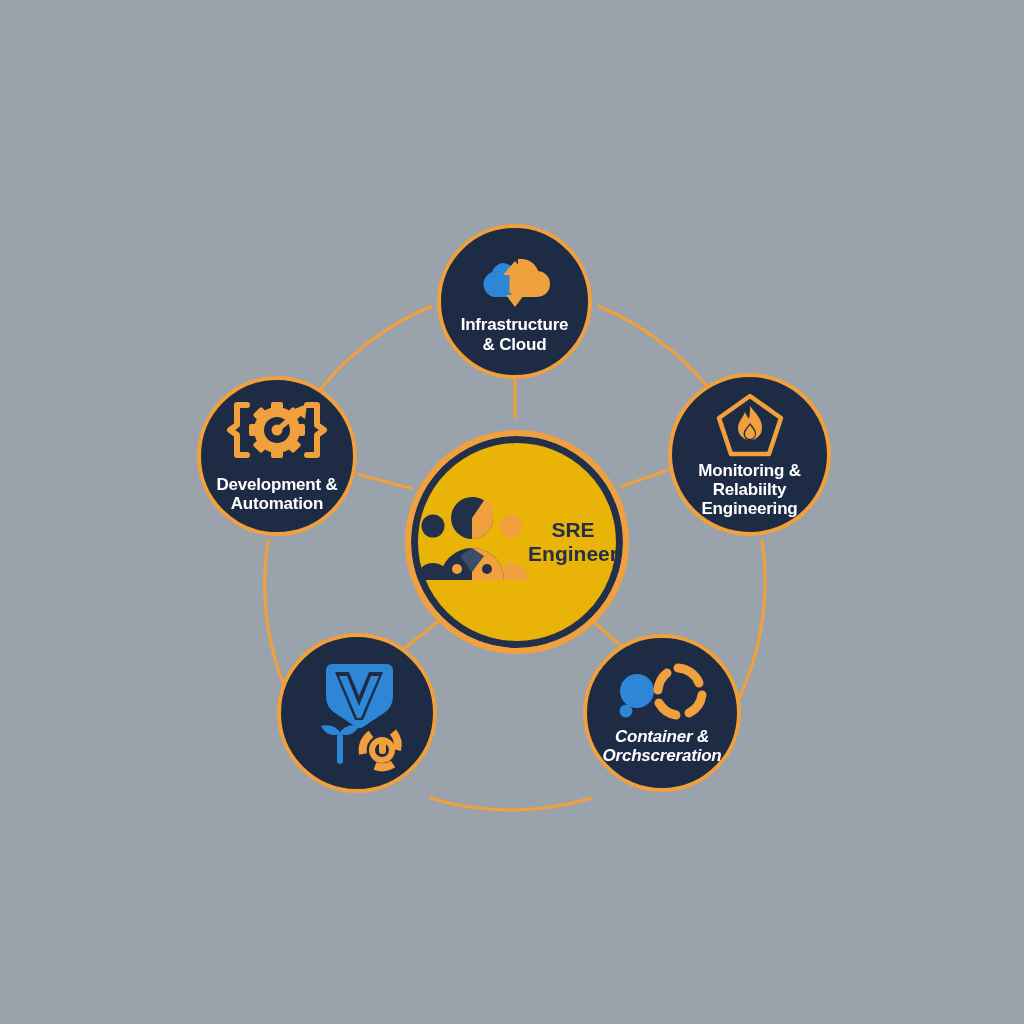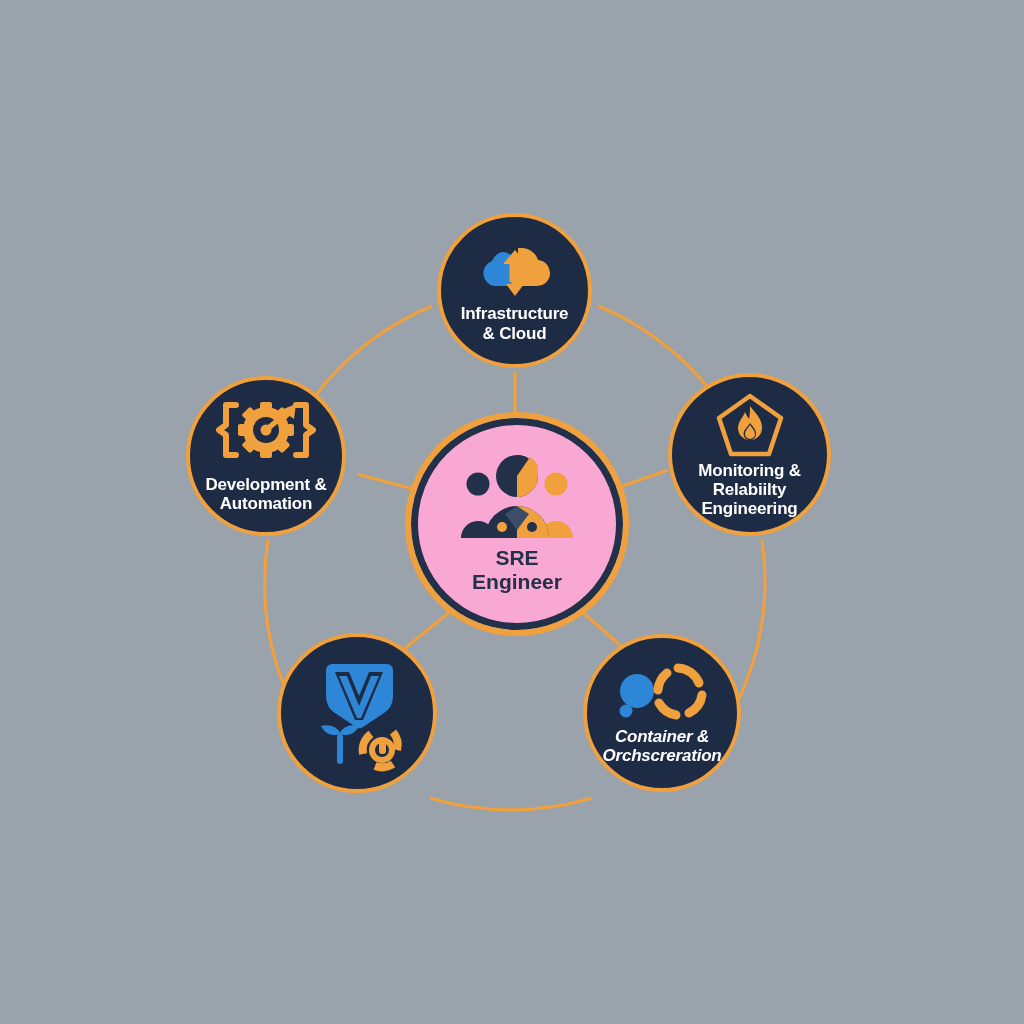--- a/index.html
+++ b/index.html
@@ -50,61 +50,61 @@
     text-align: center;
     font-weight: bold;
     font-size: 17px;
     line-height: 1.12;
     letter-spacing: -0.2px;
     white-space: pre-line;
   }
 
   
   #node-infrastructure {
-    left: 437px; top: 213px;
+    left: 437px; top: 224px;
     width: 155px; height: 155px;
   }
   #node-infrastructure .node-icon { margin-bottom: 4px; }
   #node-infrastructure .node-label { margin-top: 2px; }
 
   #node-monitoring {
     left: 668px; top: 373px;
     width: 163px; height: 163px;
   }
   #node-monitoring .node-icon { margin-bottom: 2px; }
 
   #node-development {
-    left: 186px; top: 376px;
+    left: 197px; top: 376px;
     width: 160px; height: 160px; gap: 8px;
   }
   #node-development .node-icon { margin-bottom: 6px; }
 
   #node-container {
     left: 583px; top: 634px;
     width: 158px; height: 158px; font-style: italic;
   }
   #node-container .node-icon { margin-bottom: 4px; }
 
   #node-tooling {
     left: 277px; top: 633px;
     width: 160px; height: 160px;
   }
 
   
   #node-center {
     position: absolute;
-    left: 411px; top: 418px;
+    left: 411px; top: 436px;
     width: 212px; height: 212px;
     border-radius: 50%;
-    background: #f9a8d4;
+    background: #eab308;
     border: 7px solid #22304a;
     outline: 6px solid #f0a03c;
     box-sizing: border-box;
     display: flex;
-    flex-direction: column;
+    flex-direction: row;
     align-items: center;
     justify-content: center;
   }
   #node-center .center-icon {
     line-height: 0;
     margin-bottom: 6px;
   }
   #node-center .center-label {
     color: #22304a;
     font-weight: bold;

